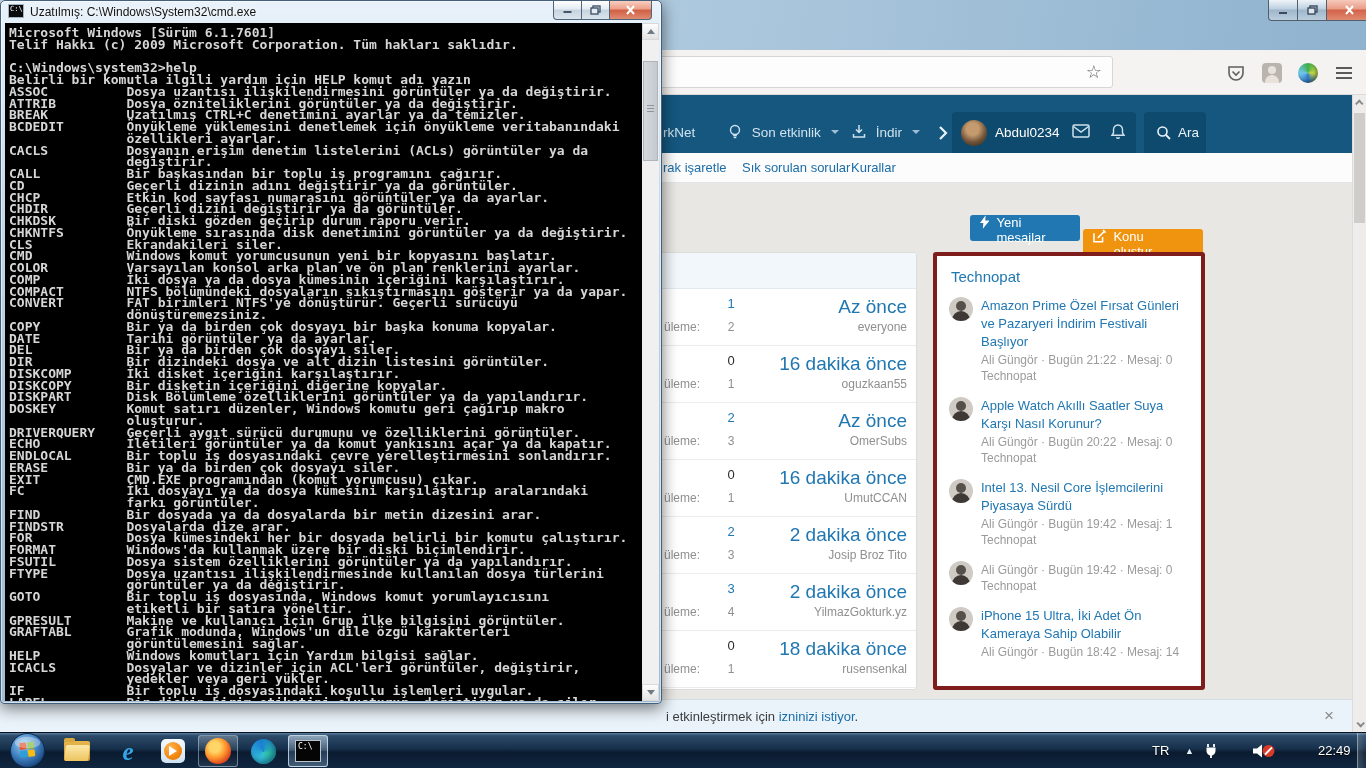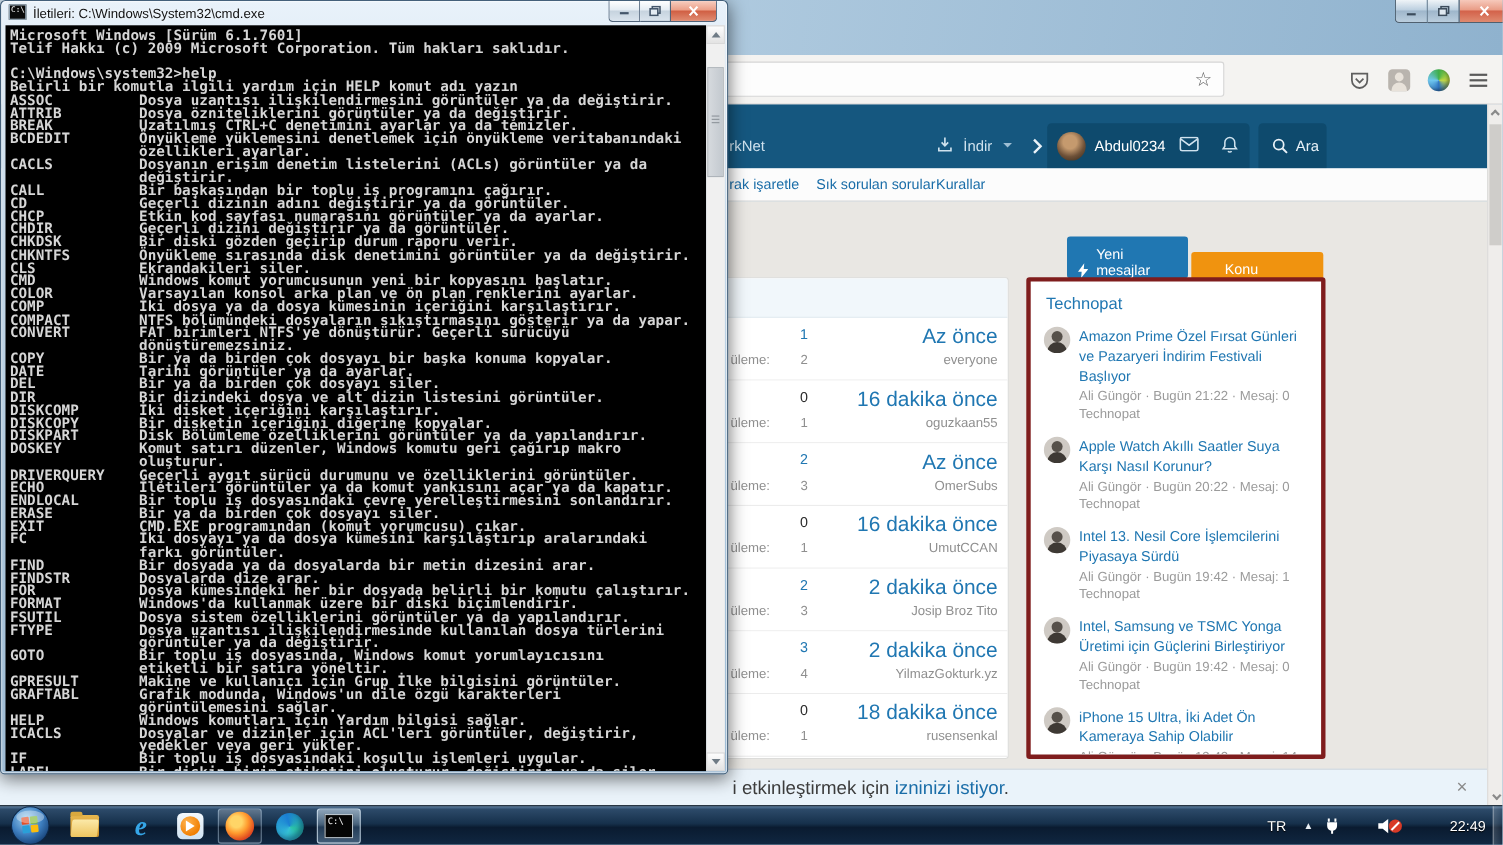--- a/index.html
+++ b/index.html
@@ -50,22 +50,22 @@
   .nav-bell { position:absolute; left:158px; top:11px; }
   .nav-search-icon { position:absolute; left:12px; top:13px; }
   .nav-search-label { position:absolute; left:34px; top:0; height:41px; line-height:41px; color:#e9f2f8; font-size:13.5px; }
   .nav-chevron { position:absolute; left:938px; top:17px; height:41px; display:flex; align-items:center; }
 
   .bw-subnav { position:absolute; top:153px; left:0; width:1352px; height:30px; background:#fcfcfc; border-bottom:1px solid #e4e4e4; }
   .sub-link { position:absolute; top:0; height:30px; line-height:30px; color:#1a6da8; font-size:13px; white-space:nowrap; }
 
   .bw-content { position:absolute; top:183px; left:0; width:1352px; height:516px; background:#e9e7e3; }
 
-  .fbtn { position:absolute; top:32px; height:38px; border-radius:3px; color:#fff; font-size:13px;
-    display:flex; align-items:flex-end; justify-content:center; gap:7px; padding:0 10px; }
+  .fbtn { position:absolute; top:32px; height:26px; border-radius:3px; color:#fff; font-size:13px;
+    display:flex; align-items:flex-start; justify-content:center; gap:7px; padding:0 10px; }
   .fbtn.blue { left:970px; width:110px; background:#2077b2; }
   .fbtn.orange { left:1083px; width:120px; background:#f0930f;margin-top:14px; }
 
   .thread-card { position:absolute; left:650px; top:69px; width:267px; height:438px; background:#fff;
     border:1px solid #dcdcda; border-radius:3px; overflow:hidden; }
   .tc-header { height:36px; background:#f1f7fb; border-bottom:1px solid #e0e9f0; }
   .t-row { position:relative; height:57px; background:#fff; border-bottom:1px solid #ececec; }
   .t-replies { position:absolute; left:60px; top:7px; width:40px; text-align:center; font-size:13px; color:#2077b2; }
   .t-replies.zero { color:#2b2b2b; }
   .t-time { position:absolute; right:9px; top:7px; font-size:19px; color:#2077b2; }
@@ -79,21 +79,21 @@
   .n-item { display:flex; gap:8px; margin-bottom:13px; }
   .n-avatar { flex:0 0 24px; width:24px; height:24px; border-radius:50%; overflow:hidden; background:#cfcac4; position:relative; }
   .n-avatar:before { content:""; position:absolute; left:7px; top:4px; width:10px; height:10px; border-radius:50%; background:#56504a; }
   .n-avatar:after { content:""; position:absolute; left:3px; top:14px; width:18px; height:12px; border-radius:9px 9px 0 0; background:#3e3934; }
   .n-body { width:222px; }
   .n-title { display:block; color:#2077b2; font-size:13px; line-height:18px; text-decoration:none; }
   .n-meta { color:#9b9b9b; font-size:12px; line-height:16px; margin-top:1px; }
   .n-source { color:#9b9b9b; font-size:12px; line-height:16px; }
 
   .bw-notify { position:absolute; top:699px; left:0; width:1352px; height:33px; background:#eaf3fa; border-top:1px solid #d5dde4; }
-  .notify-text { position:absolute; left:666px; top:0; height:33px; line-height:33px; font-size:17px; color:#3c3c3c; }
+  .notify-text { position:absolute; left:666px; top:0; height:33px; line-height:33px; font-size:13px; color:#3c3c3c; }
   .notify-text a { color:#1a6da8; text-decoration:none; }
   .notify-close { position:absolute; right:18px; top:0; height:33px; line-height:31px; font-size:17px; color:#8a8a8a; }
 
   .bw-scrollbar { position:absolute; top:95px; right:0; width:14px; height:637px; background:#efedeb; border-left:1px solid #dedcda; }
   .sc-up, .sc-down { position:absolute; left:0; width:14px; height:16px; display:flex; align-items:center; justify-content:center; }
   .sc-up { top:0; } .sc-down { bottom:0; }
   .chev { width:6px; height:6px; border-left:2px solid #8a8a8a; border-top:2px solid #8a8a8a; }
   .chev.up { transform:rotate(45deg) translateY(1px); }
   .chev.down { transform:rotate(-135deg) translateY(1px); }
   .sc-thumb { position:absolute; left:1px; top:18px; width:11px; height:110px; background:#cfcdca; }
@@ -205,20 +205,28 @@
     <div class="tb-ic idm">
         <span class="idm-ball"></span>
       </div>
     <div class="tb-ic menu">
         <span class="menu-bars"></span>
       </div>
   </div>
 
   <div class="bw-navbar">
     <div class="nav-item" style="left:663px;"><span>rkNet</span></div>
+    <div class="nav-item" style="left:728px;">
+      <svg class="nav-icon" width="14" height="16" viewBox="0 0 14 16">
+          <circle cx="7" cy="6" r="4.5" fill="none" stroke="#cfe2ee" stroke-width="1.4"></circle>
+          <path d="M5.2 11.5 h3.6 M5.7 13.5 h2.6" stroke="#cfe2ee" stroke-width="1.4"></path>
+        </svg>
+      <span>Son etkinlik</span>
+      <span class="caret"></span>
+    </div>
     <div class="nav-item" style="left:852px;">
       <svg class="nav-icon" width="14" height="15" viewBox="0 0 14 15">
           <path d="M7 1 v7 M4 5.5 L7 8.5 L10 5.5" fill="none" stroke="#cfe2ee" stroke-width="1.5"></path>
           <path d="M1.5 10 v3 h11 v-3" fill="none" stroke="#cfe2ee" stroke-width="1.5"></path>
         </svg>
       <span>İndir</span>
       <span class="caret"></span>
     </div>
     <div class="nav-chevron">
       <svg width="10" height="16" viewBox="0 0 10 16">
@@ -360,21 +368,20 @@
     <div class="n-body">
       <a class="n-title">Intel 13. Nesil Core İşlemcilerini Piyasaya Sürdü</a>
       <div class="n-meta">Ali Güngör · Bugün 19:42 · Mesaj: 1</div>
       <div class="n-source">Technopat</div>
     </div>
   </div>
 
   <div class="n-item">
     <span class="n-avatar"></span>
     <div class="n-body">
-      <a class="n-title">Intel, Samsung ve TSMC Yonga Üretimi için Güçlerini Birleştiriyor</a>
       <div class="n-meta">Ali Güngör · Bugün 19:42 · Mesaj: 0</div>
       <div class="n-source">Technopat</div>
     </div>
   </div>
 
   <div class="n-item">
     <span class="n-avatar"></span>
     <div class="n-body">
       <a class="n-title">iPhone 15 Ultra, İki Adet Ön Kameraya Sahip Olabilir</a>
       <div class="n-meta">Ali Güngör · Bugün 18:42 · Mesaj: 14</div>
@@ -399,21 +406,21 @@
     <div class="sc-thumb"></div>
     <div class="sc-down">
         <span class="chev down"></span>
       </div>
   </div>
 </div>
 
 <div id="cmdwin">
   <div class="cmd-titlebar">
     <span class="cmd-ticon">C:\</span>
-    <span class="cmd-title">İletileri: C:\Windows\System32\cmd.exe</span>
+    <span class="cmd-title">Uzatılmış: C:\Windows\System32\cmd.exe</span>
     <div class="cmd-btns">
       <div class="cmd-btn min">
         <svg width="9" height="8" viewBox="0 0 9 8">
             <rect x="0.5" y="5" width="8" height="2" fill="#44566a"></rect>
           </svg>
       </div>
       <div class="cmd-btn res">
         <svg width="11" height="10" viewBox="0 0 11 10">
             <rect x="3" y="1" width="7" height="6" fill="none" stroke="#44566a" stroke-width="1.4"></rect>
             <rect x="1" y="3" width="7" height="6" fill="#e4ecf3" stroke="#44566a" stroke-width="1.4"></rect>

